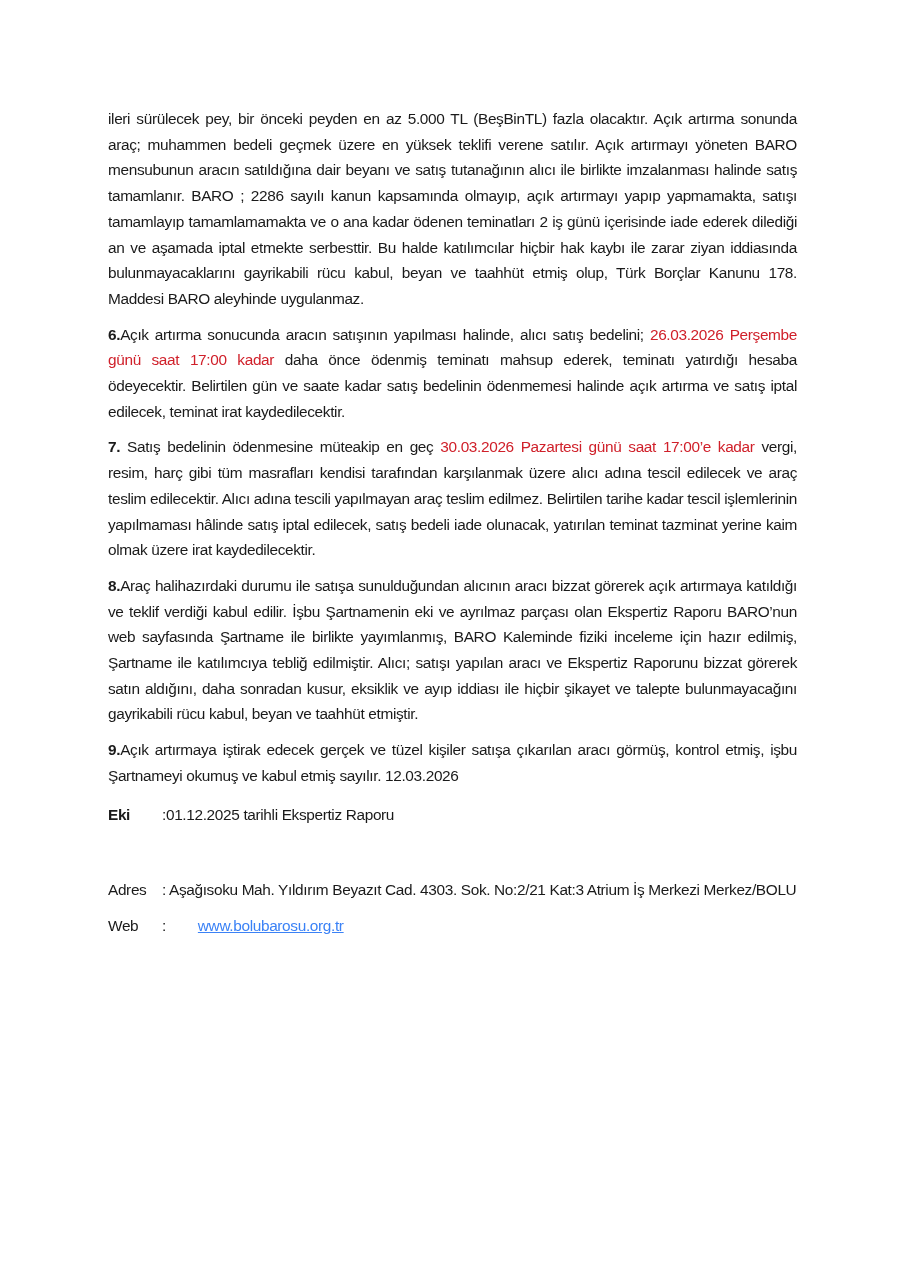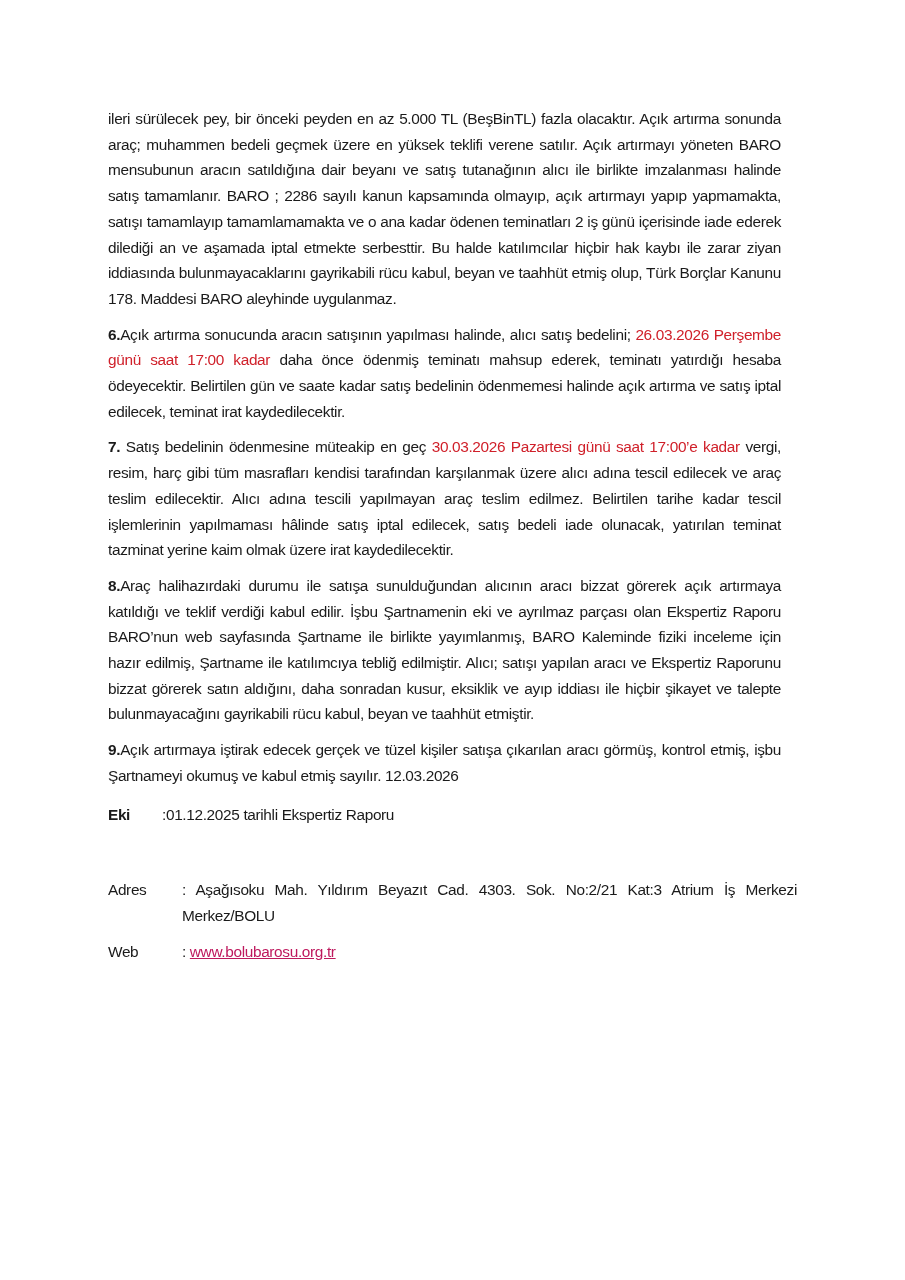--- a/index.html
+++ b/index.html
@@ -3,28 +3,28 @@
 <meta charset="utf-8">
 <style>
   html, body { margin: 0; padding: 0; background: #ffffff; }
   body { width: 905px; height: 1280px; position: relative; overflow: hidden; }
   .page {
     position: absolute; left: 108px; top: 106px; width: 689px;
     font-family: "Liberation Sans", sans-serif;
     font-size: 15.4px; color: #1a1a1a; line-height: 25.7px;
     letter-spacing: -0.35px;
   }
-  p { margin: 0 16px 10px 0; text-align: justify; }
+  p { margin: 0 0 10px 0; text-align: justify; }
   .red { color: #d0202a; }
   b { font-weight: bold; }
   .spacer { height: 40px; }
-  .row { display: flex; margin: 0 0 10px 0; gap: 20px; }
+  .row { display: flex; margin: 0 0 10px 0; }
   .row .lbl { width: 54px; flex: 0 0 54px; }
   .row .val { flex: 1; text-align: justify; }
-  a { color: #be185d; text-decoration: underline; }
+  a { color: #3b82f6; text-decoration: underline; margin-left: 28px; }
   .eki { display: flex; margin: 13px 0 10px 0; }
   .eki .lbl { width: 54px; flex: 0 0 54px; font-weight: bold; }
 </style>
 </head>
 <body>
 
 <div class="page">
   <p>ileri sürülecek pey, bir önceki peyden en az 5.000 TL (BeşBinTL) fazla olacaktır. Açık artırma sonunda araç; muhammen bedeli geçmek üzere en yüksek teklifi verene satılır. Açık artırmayı yöneten BARO mensubunun aracın satıldığına dair beyanı ve satış tutanağının alıcı ile birlikte imzalanması halinde satış tamamlanır. BARO ; 2286 sayılı kanun kapsamında olmayıp, açık artırmayı yapıp yapmamakta, satışı tamamlayıp tamamlamamakta ve o ana kadar ödenen teminatları 2 iş günü içerisinde iade ederek dilediği an ve aşamada iptal etmekte serbesttir. Bu halde katılımcılar hiçbir hak kaybı ile zarar ziyan iddiasında bulunmayacaklarını gayrikabili rücu kabul, beyan ve taahhüt etmiş olup, Türk Borçlar Kanunu 178. Maddesi BARO aleyhinde uygulanmaz.</p>
 
   <p><b>6.</b><span>Açık artırma sonucunda aracın satışının yapılması halinde, alıcı satış bedelini; </span><span class="red">26.03.2026 Perşembe günü saat 17:00 kadar</span><span> daha önce ödenmiş teminatı mahsup ederek, teminatı yatırdığı hesaba ödeyecektir.  Belirtilen gün ve saate kadar satış bedelinin ödenmemesi halinde açık artırma ve satış iptal edilecek, teminat irat kaydedilecektir.</span></p>

